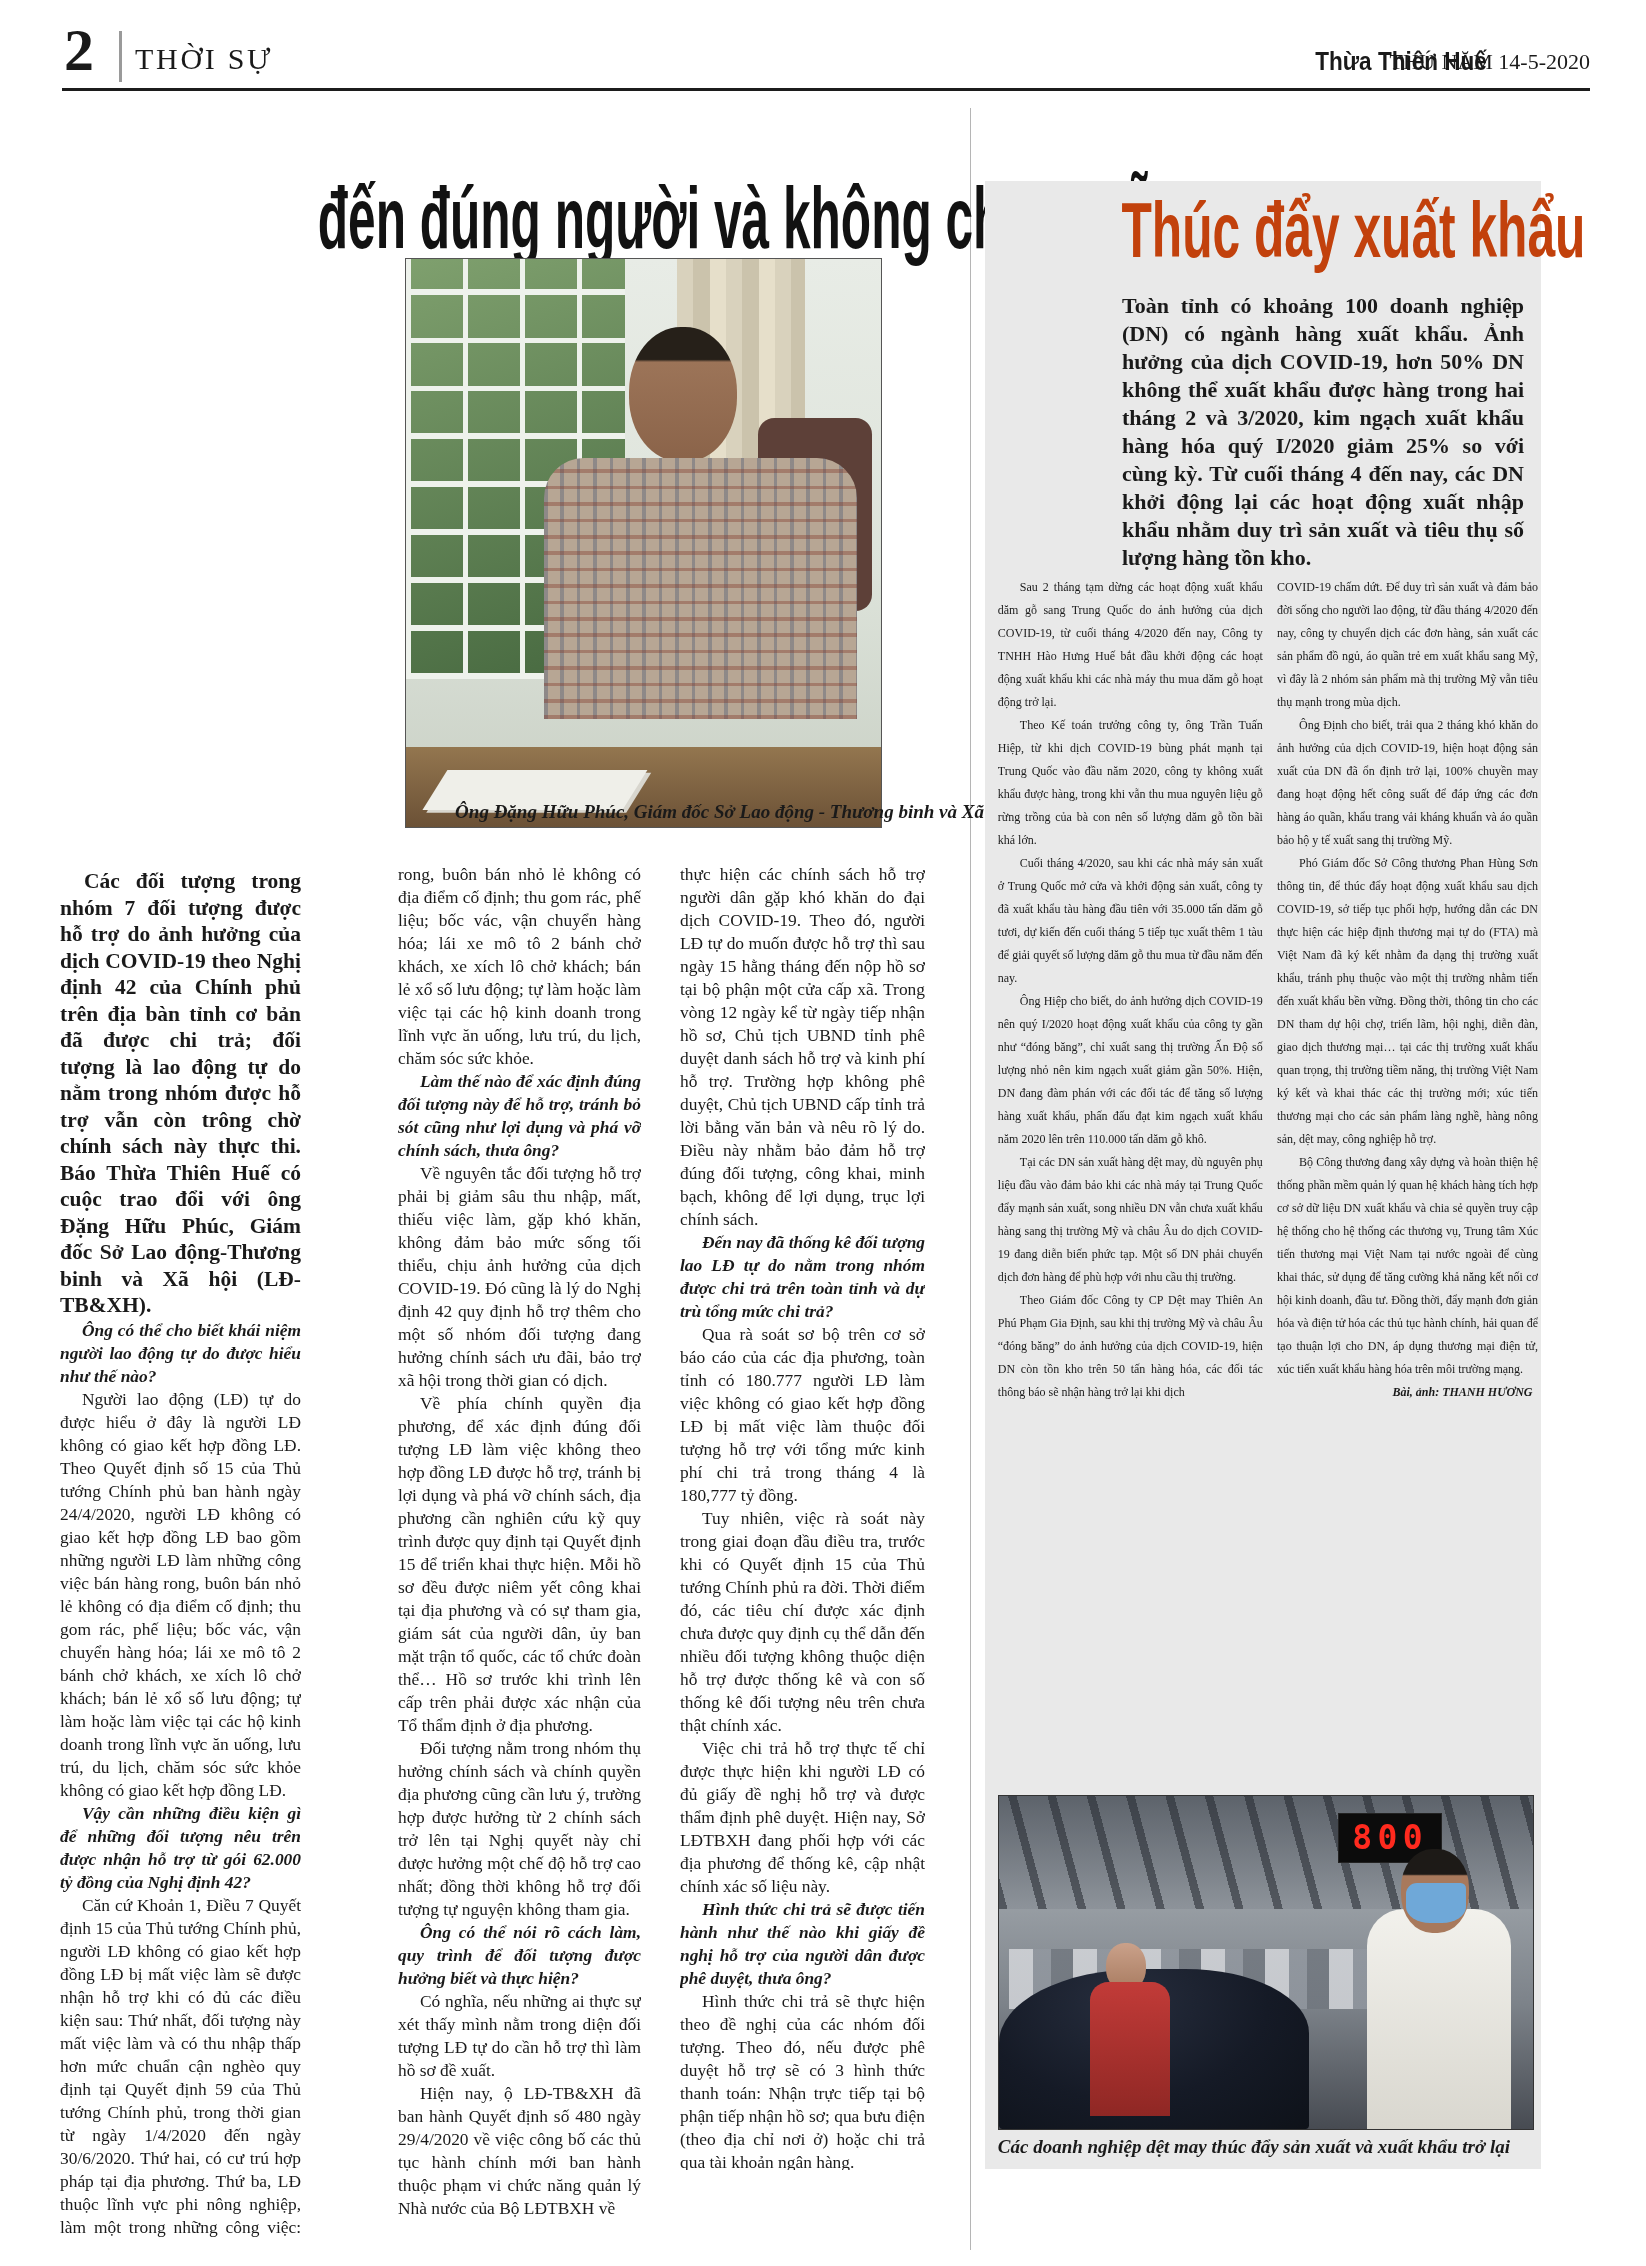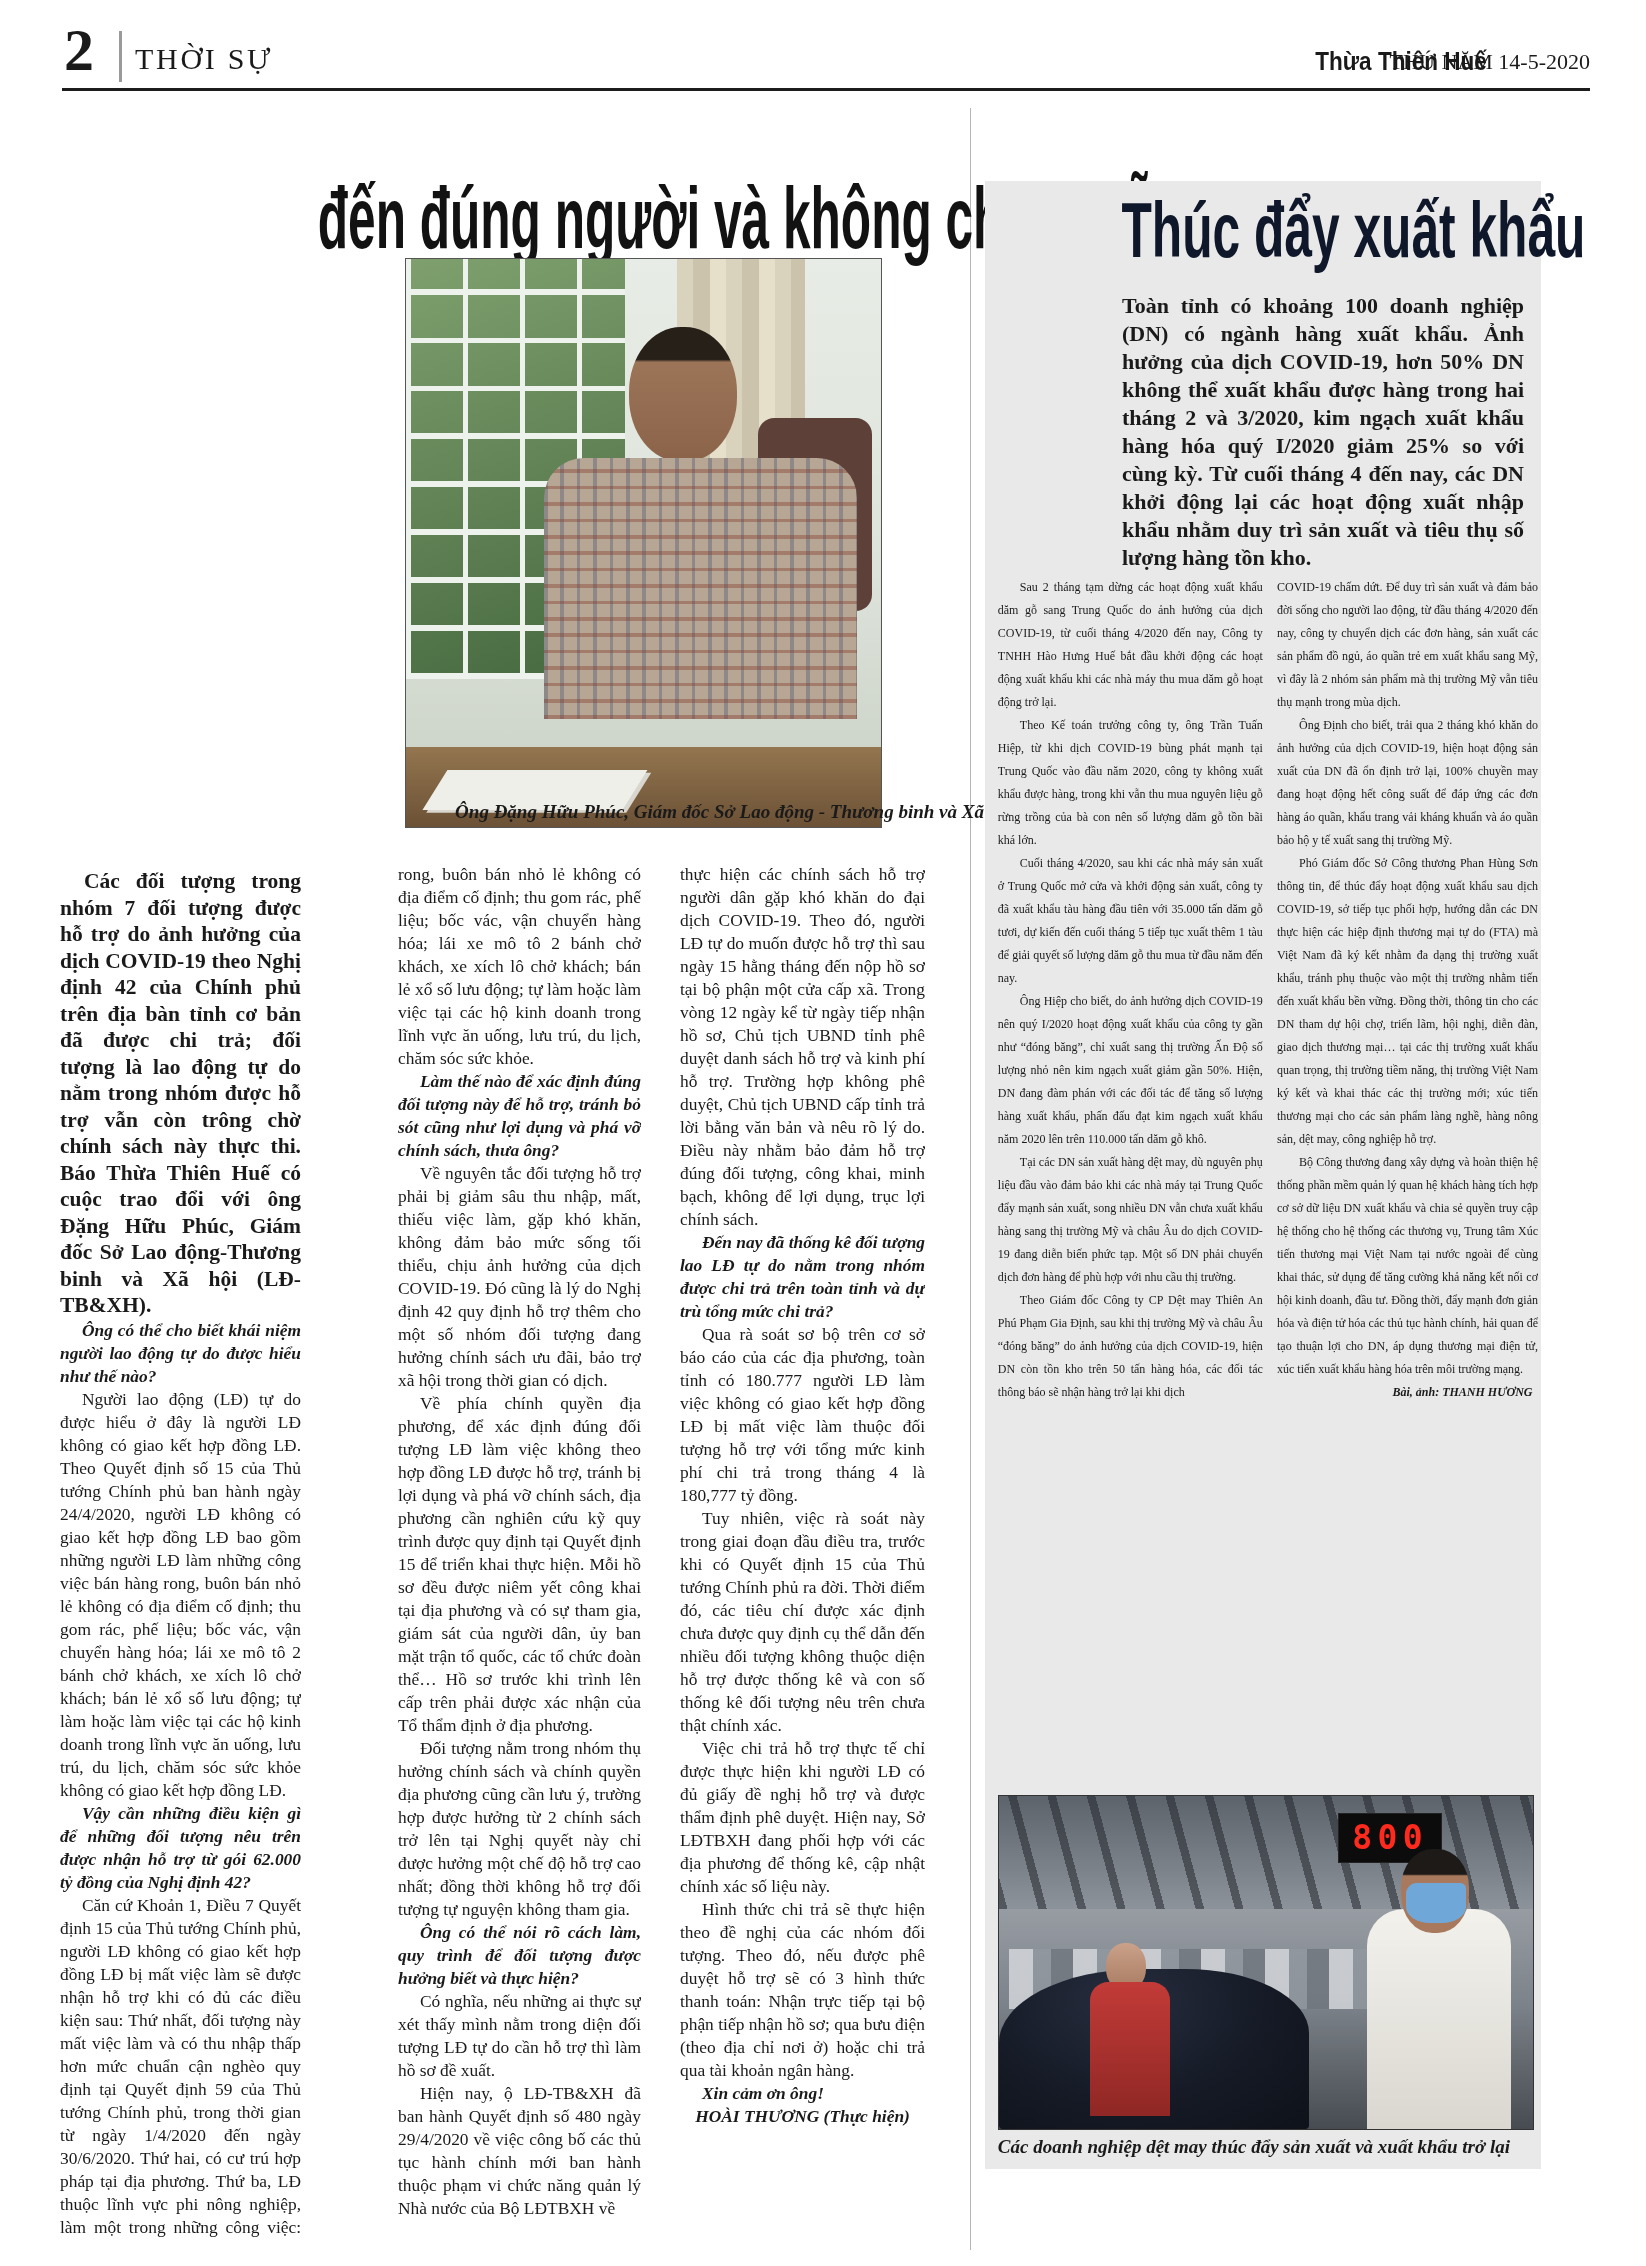--- a/index.html
+++ b/index.html
@@ -56,21 +56,21 @@
   .p-cont{text-indent:0;}
   .p-q{text-indent:22px;font-weight:bold;font-style:italic;}
   .p-b{font-weight:bold;font-size:21.5px;line-height:26.5px;text-indent:24px;}
   .p-byline{text-align:center;font-weight:bold;font-style:italic;margin-top:1.8px;}
   .p-bylineR{text-align:right;font-weight:bold;font-style:italic;padding-right:5.5px;margin-top:3.7px;}
 
   
   .panel{position:absolute;left:985px;top:181px;width:556px;height:1988px;background:#e9e9e9;}
   .r-hl{position:absolute;left:0;top:5.5px;width:100%;text-align:center;padding-left:37px;box-sizing:border-box;
         font-family:"Liberation Sans",sans-serif;font-weight:bold;font-size:71px;line-height:88px;
-        white-space:nowrap;color:#0f172a;}
+        white-space:nowrap;color:#c2410c;}
   .r-hl span{display:inline-block;transform:scale(.7,1.1);}
   .r-lead{position:absolute;left:137px;top:111px;width:402px;font-size:22px;line-height:28px;
           font-weight:bold;text-align:justify;}
   .rcol{position:absolute;top:395px;height:1215px;overflow:hidden;font-size:12px;line-height:23px;
         text-align:justify;}
   .ra{left:12.8px;width:265px;}
   .rb{left:292px;width:261px;}
   .rcol p{margin:0;}
 
   .photo-factory{position:absolute;left:12.8px;top:1614px;width:534px;height:333px;overflow:hidden;
@@ -143,20 +143,21 @@
       <p class="p-q">Ông có thể nói rõ cách làm, quy trình để đối tượng được hưởng biết và thực hiện?</p>
       <p class="p-n">Có nghĩa, nếu những ai thực sự xét thấy mình nằm trong diện đối tượng LĐ tự do cần hỗ trợ thì làm hồ sơ đề xuất.</p>
       <p class="p-n">Hiện nay, ộ LĐ-TB&amp;XH đã ban hành Quyết định số 480 ngày 29/4/2020 về việc công bố các thủ tục hành chính mới ban hành thuộc phạm vi chức năng quản lý Nhà nước của Bộ LĐTBXH về</p>
     </div>
   <div class="col c3">
       <p class="p-cont">thực hiện các chính sách hỗ trợ người dân gặp khó khăn do đại dịch COVID-19. Theo đó, người LĐ tự do muốn được hỗ trợ thì sau ngày 15 hằng tháng đến nộp hồ sơ tại bộ phận một cửa cấp xã. Trong vòng 12 ngày kể từ ngày tiếp nhận hồ sơ, Chủ tịch UBND tỉnh phê duyệt danh sách hỗ trợ và kinh phí hỗ trợ. Trường hợp không phê duyệt, Chủ tịch UBND cấp tỉnh trả lời bằng văn bản và nêu rõ lý do. Điều này nhằm bảo đảm hỗ trợ đúng đối tượng, công khai, minh bạch, không để lợi dụng, trục lợi chính sách.</p>
       <p class="p-q">Đến nay đã thống kê đối tượng lao LĐ tự do nằm trong nhóm được chi trả trên toàn tỉnh và dự trù tổng mức chi trả?</p>
       <p class="p-n">Qua rà soát sơ bộ trên cơ sở báo cáo của các địa phương, toàn tỉnh có 180.777 người LĐ làm việc không có giao kết hợp đồng LĐ bị mất việc làm thuộc đối tượng hỗ trợ với tổng mức kinh phí chi trả trong tháng 4 là 180,777 tỷ đồng.</p>
       <p class="p-n">Tuy nhiên, việc rà soát này trong giai đoạn đầu điều tra, trước khi có Quyết định 15 của Thủ tướng Chính phủ ra đời. Thời điểm đó, các tiêu chí được xác định chưa được quy định cụ thể dẫn đến nhiều đối tượng không thuộc diện hỗ trợ được thống kê và con số thống kê đối tượng nêu trên chưa thật chính xác.</p>
       <p class="p-n">Việc chi trả hỗ trợ thực tế chỉ được thực hiện khi người LĐ có đủ giấy đề nghị hỗ trợ và được thẩm định phê duyệt. Hiện nay, Sở LĐTBXH đang phối hợp với các địa phương để thống kê, cập nhật chính xác số liệu này.</p>
+      <p class="p-q">Hình thức chi trả sẽ được tiến hành như thế nào khi giấy đề nghị hỗ trợ của người dân được phê duyệt, thưa ông?</p>
       <p class="p-n">Hình thức chi trả sẽ thực hiện theo đề nghị của các nhóm đối tượng. Theo đó, nếu được phê duyệt hỗ trợ sẽ có 3 hình thức thanh toán: Nhận trực tiếp tại bộ phận tiếp nhận hồ sơ; qua bưu điện (theo địa chỉ nơi ở) hoặc chi trả qua tài khoản ngân hàng.</p>
       <p class="p-q">Xin cảm ơn ông!</p>
       <p class="p-byline">HOÀI THƯƠNG (Thực hiện)</p>
     </div>
 
   <div class="panel">
     <div class="r-hl"><span>Thúc đẩy xuất khẩu</span></div>
     <div class="r-lead">Toàn tỉnh có khoảng 100 doanh nghiệp (DN) có ngành hàng xuất khẩu. Ảnh hưởng của dịch COVID-19, hơn 50% DN không thể xuất khẩu được hàng trong hai tháng 2 và 3/2020, kim ngạch xuất khẩu hàng hóa quý I/2020 giảm 25% so với cùng kỳ. Từ cuối tháng 4 đến nay, các DN khởi động lại các hoạt động xuất nhập khẩu nhằm duy trì sản xuất và tiêu thụ số lượng hàng tồn kho.</div>
     <div class="rcol ra">
         <p class="p-n">Sau 2 tháng tạm dừng các hoạt động xuất khẩu dăm gỗ sang Trung Quốc do ảnh hưởng của dịch COVID-19, từ cuối tháng 4/2020 đến nay, Công ty TNHH Hào Hưng Huế bắt đầu khởi động các hoạt động xuất khẩu khi các nhà máy thu mua dăm gỗ hoạt động trở lại.</p>

